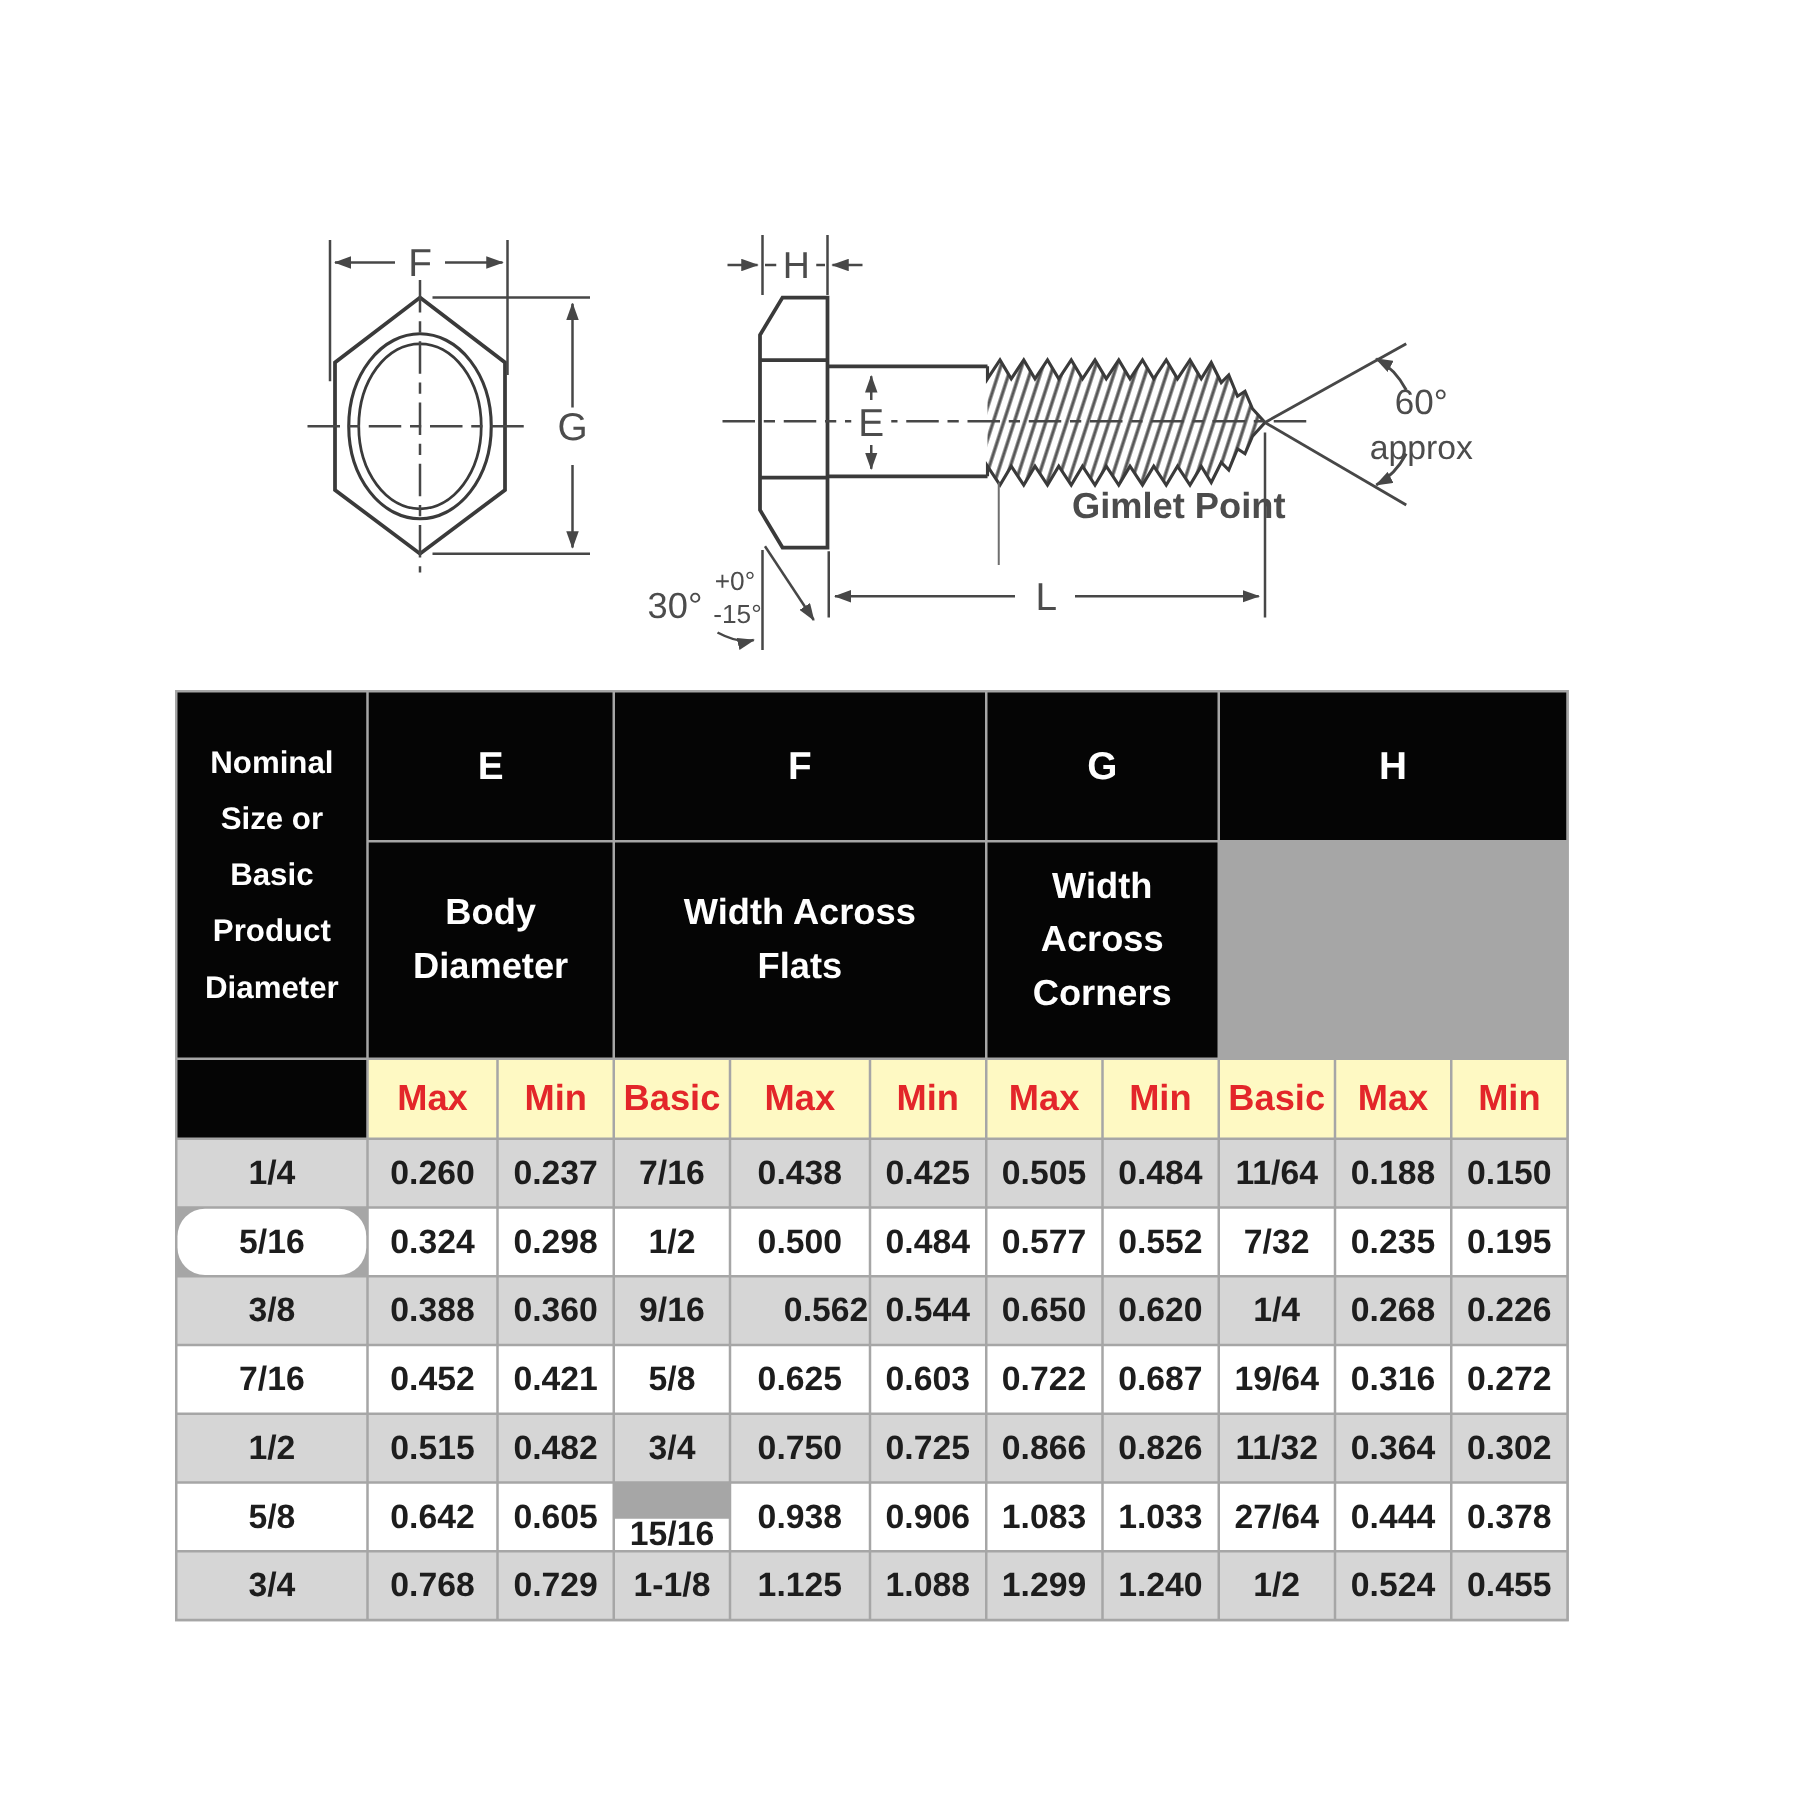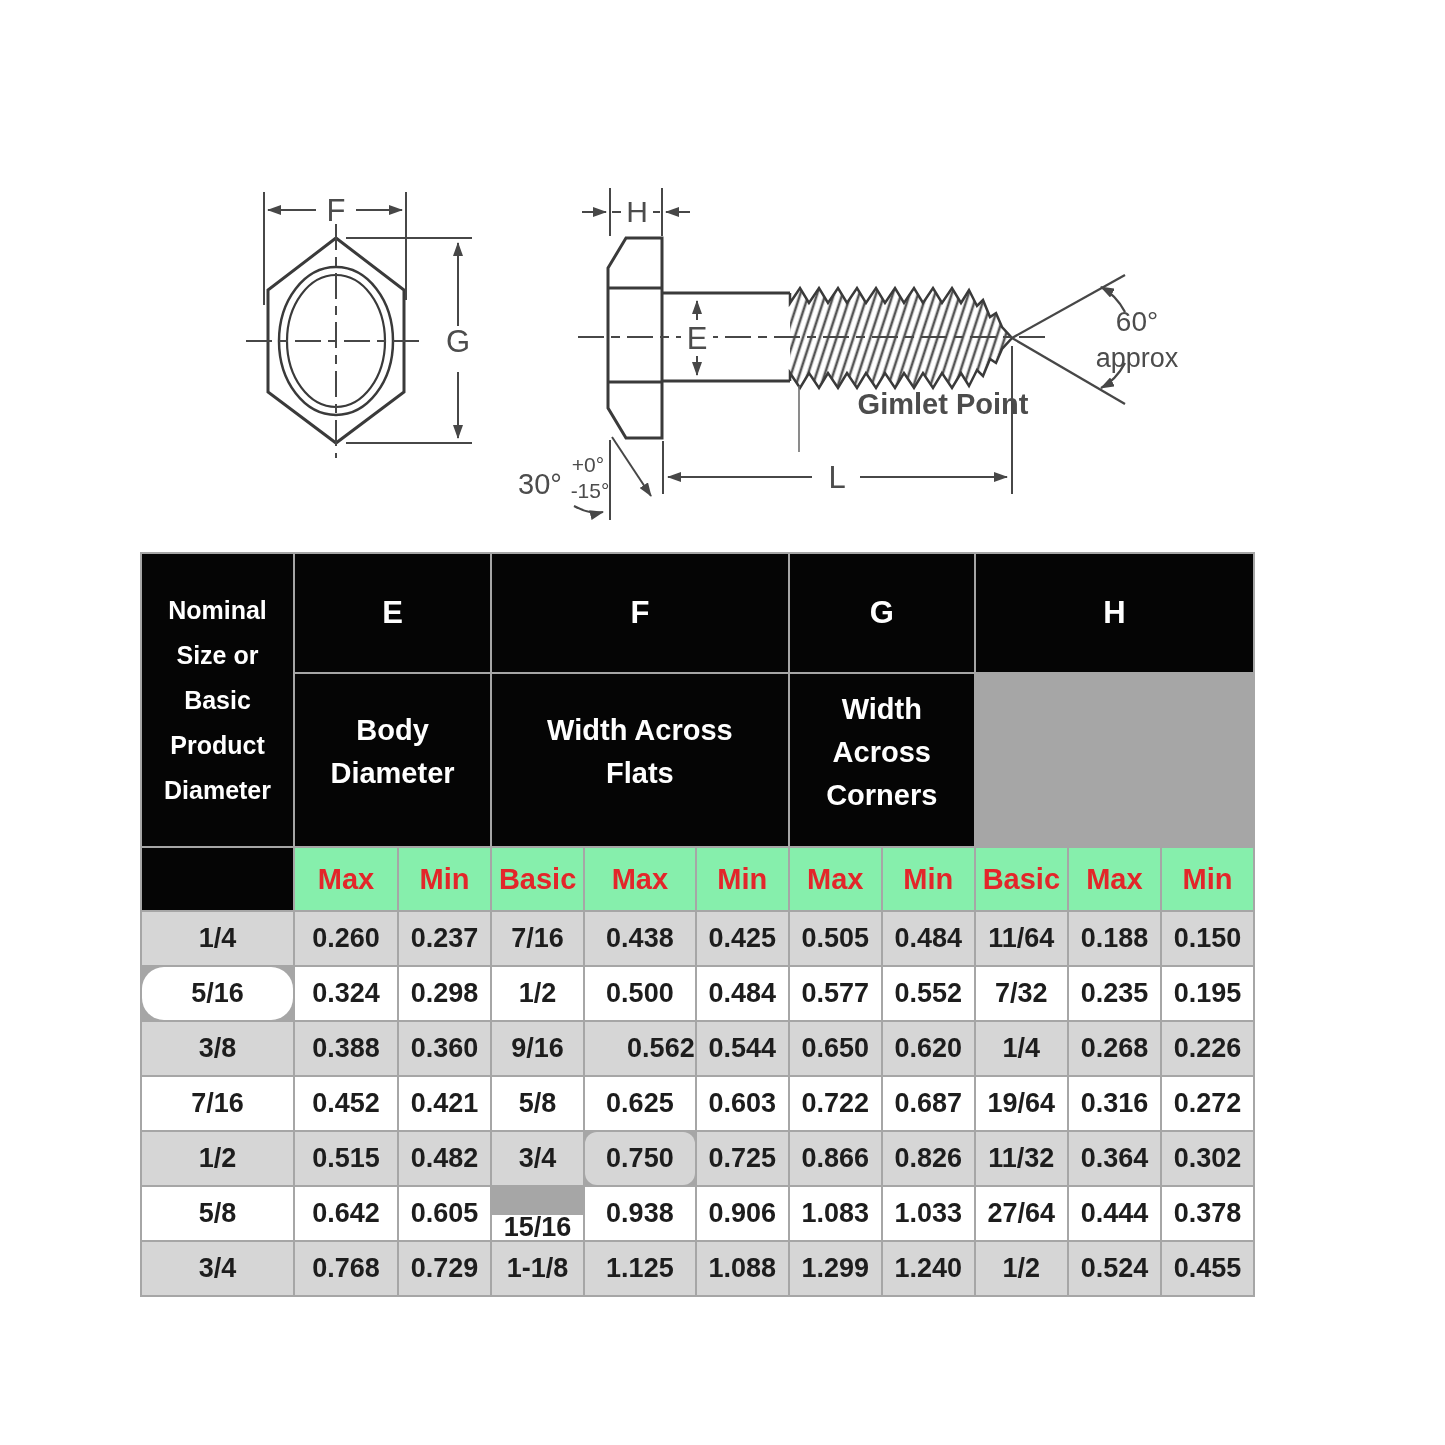--- a/index.html
+++ b/index.html
@@ -21,21 +21,21 @@
     grid-template-rows:118px 172px 62px repeat(7,53px);
     gap:2px;background:var(--gap);border:2px solid var(--gap);
     box-sizing:border-box;
   }
   .spec-table>div{display:flex;align-items:center;justify-content:center;}
   .hcell{background:#050505;color:#ffffff;font-weight:bold;text-align:center;}
   .letter{font-size:31px;}
   .nominal{grid-column:1;grid-row:1 / span 2;font-size:25px;line-height:45px;white-space:pre-line;}
   .gname{font-size:29px;line-height:43px;white-space:pre-line;align-items:flex-end;padding-bottom:16px;box-sizing:border-box;}
   .blank{background:#050505;}
-  .sub{background:#86efac;color:var(--red);font-weight:bold;font-size:29px;}
+  .sub{background:#fef9c3;color:var(--red);font-weight:bold;font-size:29px;}
   .dcell{background:#ffffff;color:var(--ink);font-weight:bold;font-size:27px;}
   .dcell.shade{background:var(--shade);}
 </style>
 </head>
 <body>
 
 <svg class="drawing" width="1445" height="552" viewBox="0 0 1445 552">
   <defs>
     <marker id="arr" markerUnits="userSpaceOnUse" markerWidth="14" markerHeight="10" refX="13" refY="5" orient="auto">
       <path d="M0,0 L14,5 L0,10 Z" fill="#474747"></path>
@@ -207,21 +207,21 @@
     <div class="dcell" style="grid-area: 7 / 6;">0.603</div>
     <div class="dcell" style="grid-area: 7 / 7;">0.722</div>
     <div class="dcell" style="grid-area: 7 / 8;">0.687</div>
     <div class="dcell" style="grid-area: 7 / 9;">19/64</div>
     <div class="dcell" style="grid-area: 7 / 10;">0.316</div>
     <div class="dcell" style="grid-area: 7 / 11;">0.272</div>
     <div class="dcell shade" style="grid-area: 8 / 1;">1/2</div>
     <div class="dcell shade" style="grid-area: 8 / 2;">0.515</div>
     <div class="dcell shade" style="grid-area: 8 / 3;">0.482</div>
     <div class="dcell shade" style="grid-area: 8 / 4;">3/4</div>
-    <div class="dcell shade" style="grid-area: 8 / 5; border-radius: 12px;">0.750</div>
+    <div class="dcell shade" style="grid-area: 8 / 5;">0.750</div>
     <div class="dcell shade" style="grid-area: 8 / 6;">0.725</div>
     <div class="dcell shade" style="grid-area: 8 / 7;">0.866</div>
     <div class="dcell shade" style="grid-area: 8 / 8;">0.826</div>
     <div class="dcell shade" style="grid-area: 8 / 9;">11/32</div>
     <div class="dcell shade" style="grid-area: 8 / 10;">0.364</div>
     <div class="dcell shade" style="grid-area: 8 / 11;">0.302</div>
     <div class="dcell" style="grid-area: 9 / 1;">5/8</div>
     <div class="dcell" style="grid-area: 9 / 2;">0.642</div>
     <div class="dcell" style="grid-area: 9 / 3;">0.605</div>
     <div class="dcell" style="grid-area: 9 / 4; margin-top: 28px;">15/16</div>

